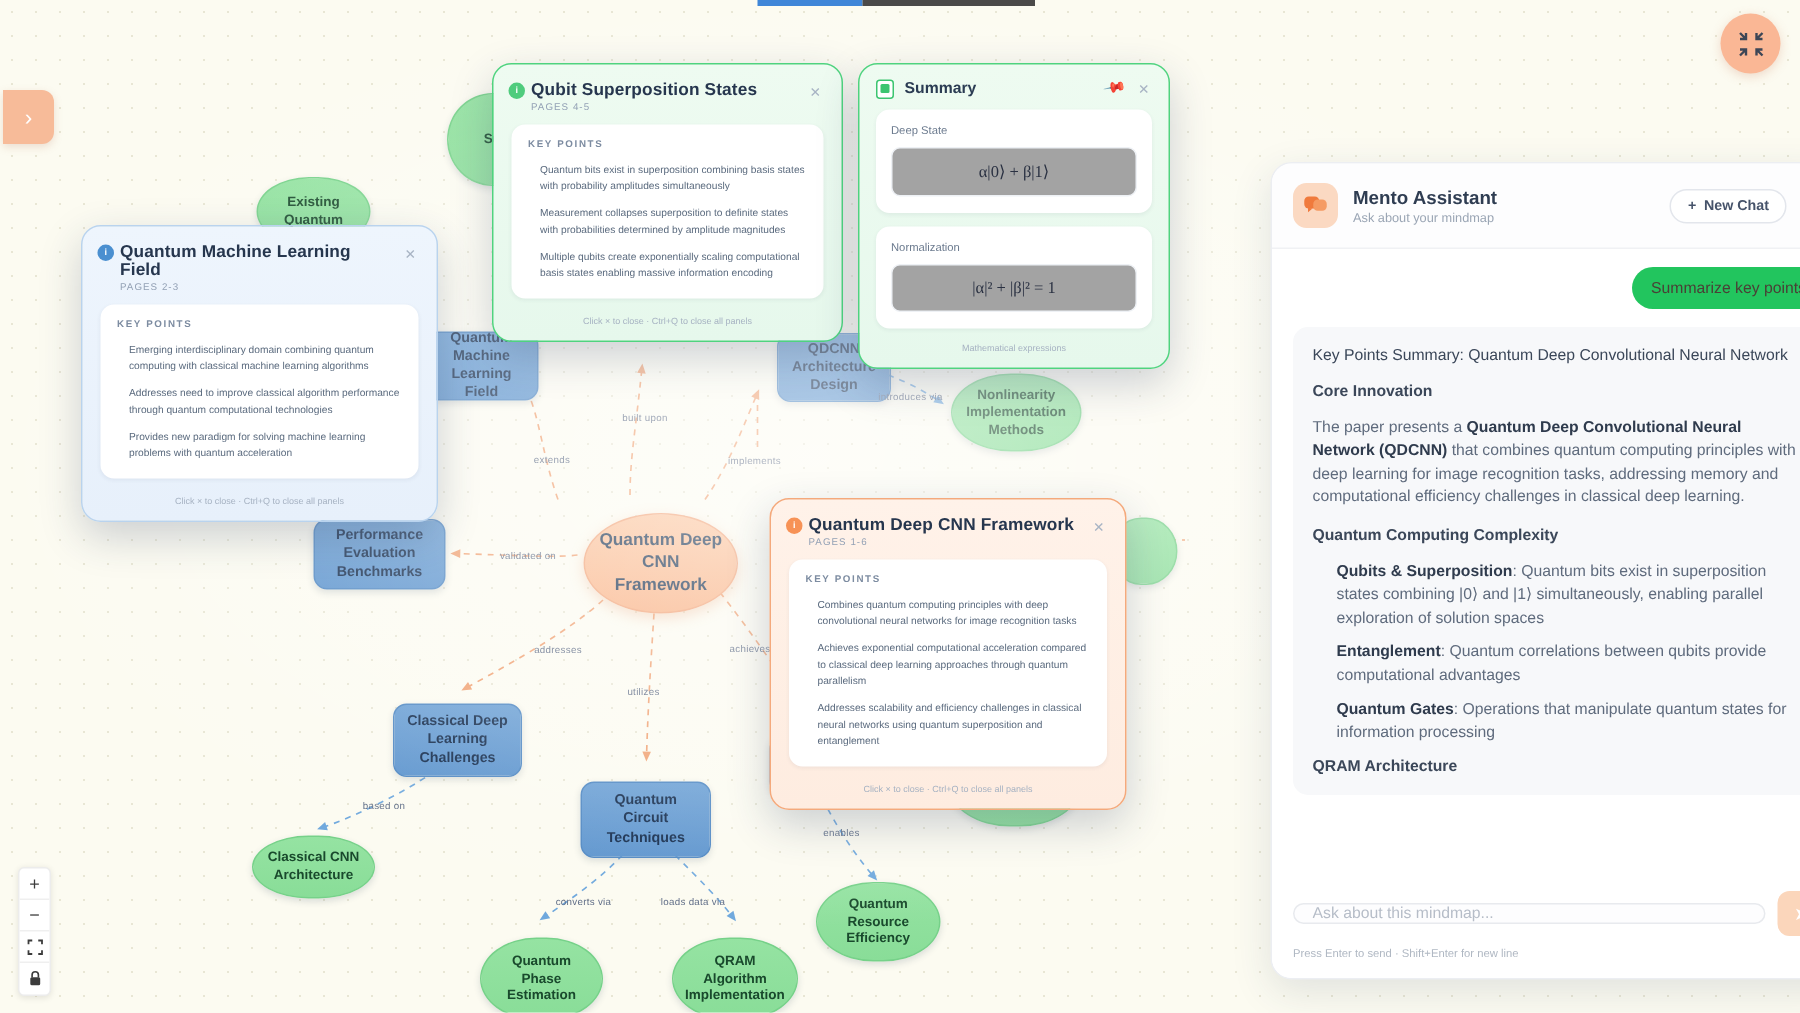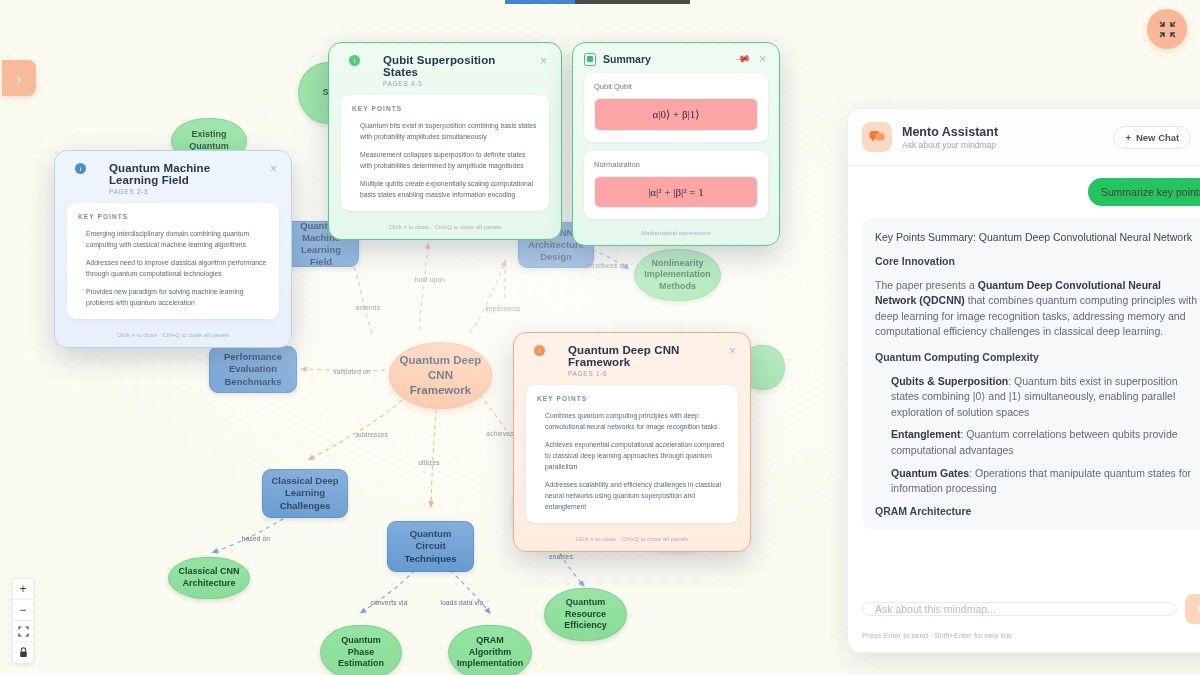--- a/index.html
+++ b/index.html
@@ -70,22 +70,22 @@
 
   
   .panel {
     position: absolute;
     border-radius: 13px;
     overflow: hidden;
     box-shadow: 0 10px 28px rgba(35,55,90,.22);
     display: flex; flex-direction: column;
   }
   .panel-head {
-    display: flex; align-items: flex-start; gap: 23px;
-    padding: 11px 12px 8px 20px;
+    display: flex; align-items: flex-start; gap: 4px;
+    padding: 11px 12px 8px 10px;
   }
   .dot { width: 11px; height: 11px; border-radius: 50%; flex: none; margin-top: 1px;
          display:flex;align-items:center;justify-content:center;font-size:6px;color:#fff;font-weight:700;}
   .panel-title { font-size: 11.5px; font-weight: 700; color: #26364e; letter-spacing: .1px; }
   .panel-sub { font-size: 6.5px; color: #93a1b5; letter-spacing: .7px; margin-top: 2px; }
   .panel-x {
     margin-left: auto; font-size: 12px; color: #a8b4c4; line-height: 1;
     cursor: pointer; padding: 1px 2px;
   }
   .panel-body { padding: 0 12px 6px 12px; }
@@ -110,21 +110,21 @@
   .f-icon { width: 12px; height: 13px; border-radius: 2.5px; background:#fff; border:1.4px solid #3cc570;
             position:relative; flex:none;}
   .f-icon::after{content:"";position:absolute;inset:2.5px 2px;background:#3cc570;border-radius:1px;}
   .formula-title { font-size: 10.5px; font-weight: 600; color: #2b3c53; }
   .f-actions { margin-left:auto; display:flex; align-items:center; gap:8px;}
   .pin { font-size: 10px; color:#f4713b; transform: rotate(35deg); }
   .f-body { padding: 0 11px 4px 11px; display:flex; flex-direction:column; gap:9px;}
   .f-card { background:#fff; border-radius:9px; padding:9px 10px 11px 10px; box-shadow:0 1px 3px rgba(40,60,90,.07);}
   .f-label { font-size:7.5px; color:#6b7a8e; margin-bottom:7px; }
   .f-expr {
-    border:1px solid #eef1f5; border-radius:6px; background:#fca5a5;
+    border:1px solid #eef1f5; border-radius:6px; background:#a3a3a3;
     text-align:center; padding:9px 4px;
     font-family:"Liberation Serif", serif; font-size:11px; color:#2a3142;
   }
 
   
   #chat {
     position: absolute; left: 847px; top: 108px; width: 385px; height: 545px;
     background: #ffffff; border-radius: 14px;
     border: 1px solid #eceef2;
     box-shadow: 0 8px 26px rgba(40,60,90,.13);
@@ -333,21 +333,21 @@
   <div class="formula-head">
     <div class="f-icon"></div>
     <div class="formula-title">Summary</div>
     <div class="f-actions">
       <span class="pin">📌</span>
       <span class="panel-x" style="margin:0;">×</span>
     </div>
   </div>
   <div class="f-body">
     <div class="f-card">
-      <div class="f-label">Qubit Qubit</div>
+      <div class="f-label">Deep State</div>
       <div class="f-expr">α|0⟩ + β|1⟩</div>
     </div>
     <div class="f-card">
       <div class="f-label">Normalization</div>
       <div class="f-expr">|α|² + |β|² = 1</div>
     </div>
   </div>
   <div class="panel-foot">Mathematical expressions</div>
 </div>
 

